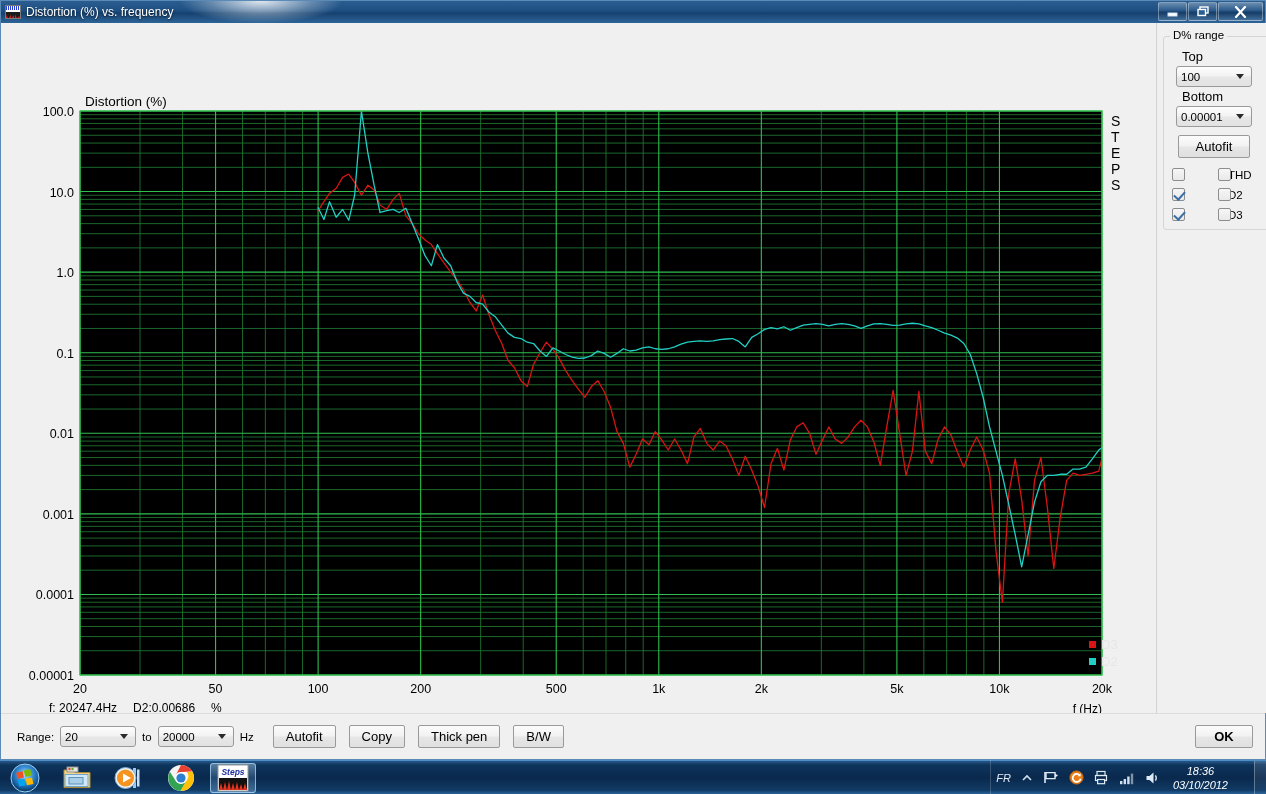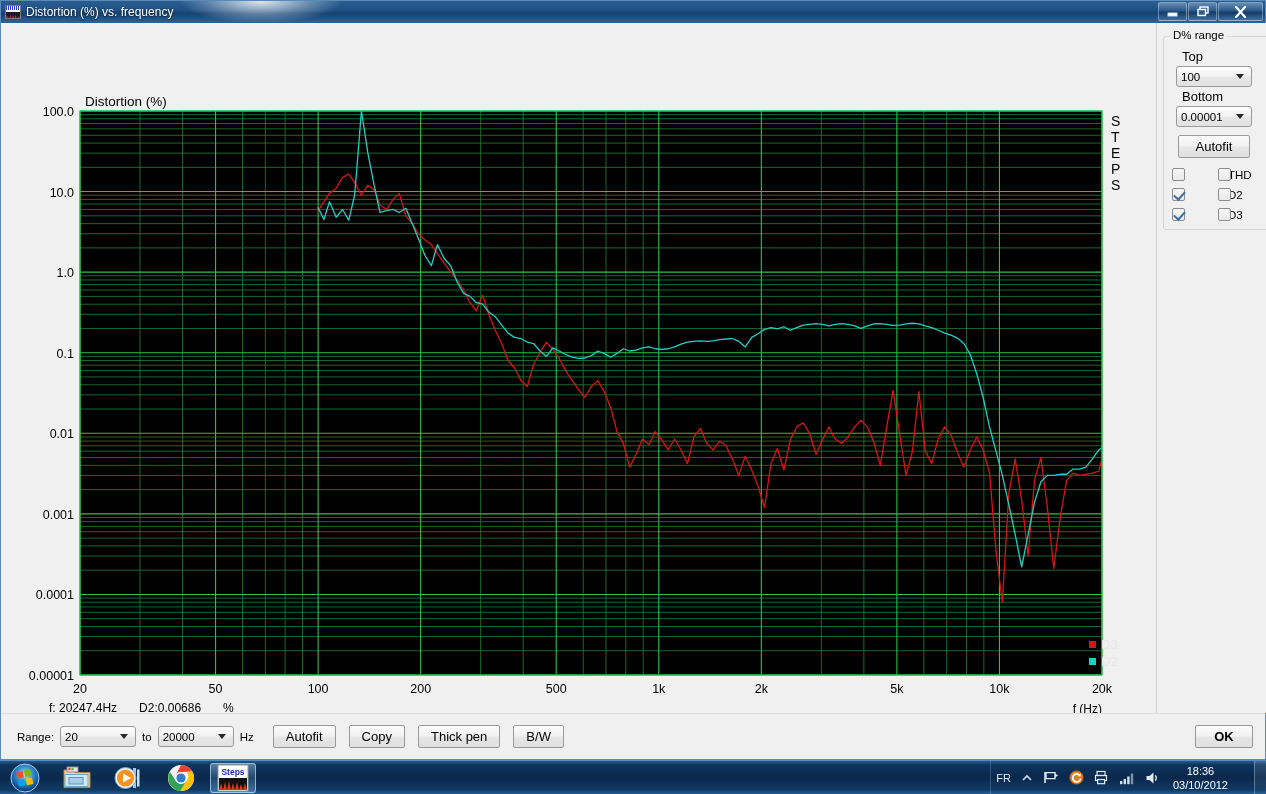--- a/index.html
+++ b/index.html
@@ -198,21 +198,21 @@
   .combo.range { width: 76px; margin: 0; }
   #bottom-bar .btn { padding: 0 12px; margin-left: 13px; }
   #ok-button { width: 58px; position: absolute; right: 12px; font-weight: bold; }
 
   
   #taskbar {
     position: absolute; left: 0; bottom: 0;
     width: 1266px; height: 34px;
     background: linear-gradient(180deg, rgba(40,90,140,.96) 0%, rgba(14,52,92,.97) 12%, rgba(10,40,76,.98) 50%, rgba(16,58,100,.98) 88%, rgba(42,100,155,.97) 100%);
     border-top: 1px solid #4d8ec4;
-    display: flex; align-items: center;
+    display: flex; align-items: center; font-style: italic;
   }
   #start-orb {
     width: 46px; height: 32px;
     margin-left: 2px;
     display:flex; align-items:center; justify-content:center;
   }
   .tb-item {
     width: 46px; height: 30px;
     margin-left: 6px;
     display: flex; align-items: center; justify-content: center;
@@ -424,21 +424,21 @@
 
         <g id="steps-label">
             <text x="1110" y="103" font-family="Liberation Sans, sans-serif" font-size="14" fill="#000">S</text>
             <text x="1110" y="119" font-family="Liberation Sans, sans-serif" font-size="14" fill="#000">T</text>
             <text x="1110" y="135" font-family="Liberation Sans, sans-serif" font-size="14" fill="#000">E</text>
             <text x="1110" y="151" font-family="Liberation Sans, sans-serif" font-size="14" fill="#000">P</text>
             <text x="1110" y="167" font-family="Liberation Sans, sans-serif" font-size="14" fill="#000">S</text>
           </g>
       </svg>
 
-      <div style="position:absolute; left:48px; top:678px; display:flex; gap:22px; font-size:12px; color:#000;">
+      <div style="position:absolute; left:48px; top:678px; display:flex; gap:16px; font-size:12px; color:#000;">
         <span>f: 20247.4Hz</span>
         <span>D2:0.00686</span>
         <span>%</span>
       </div>
     </div>
 
     <div id="right-panel">
       <div class="groupbox">
         <span class="gb-title">D% range</span>
 

